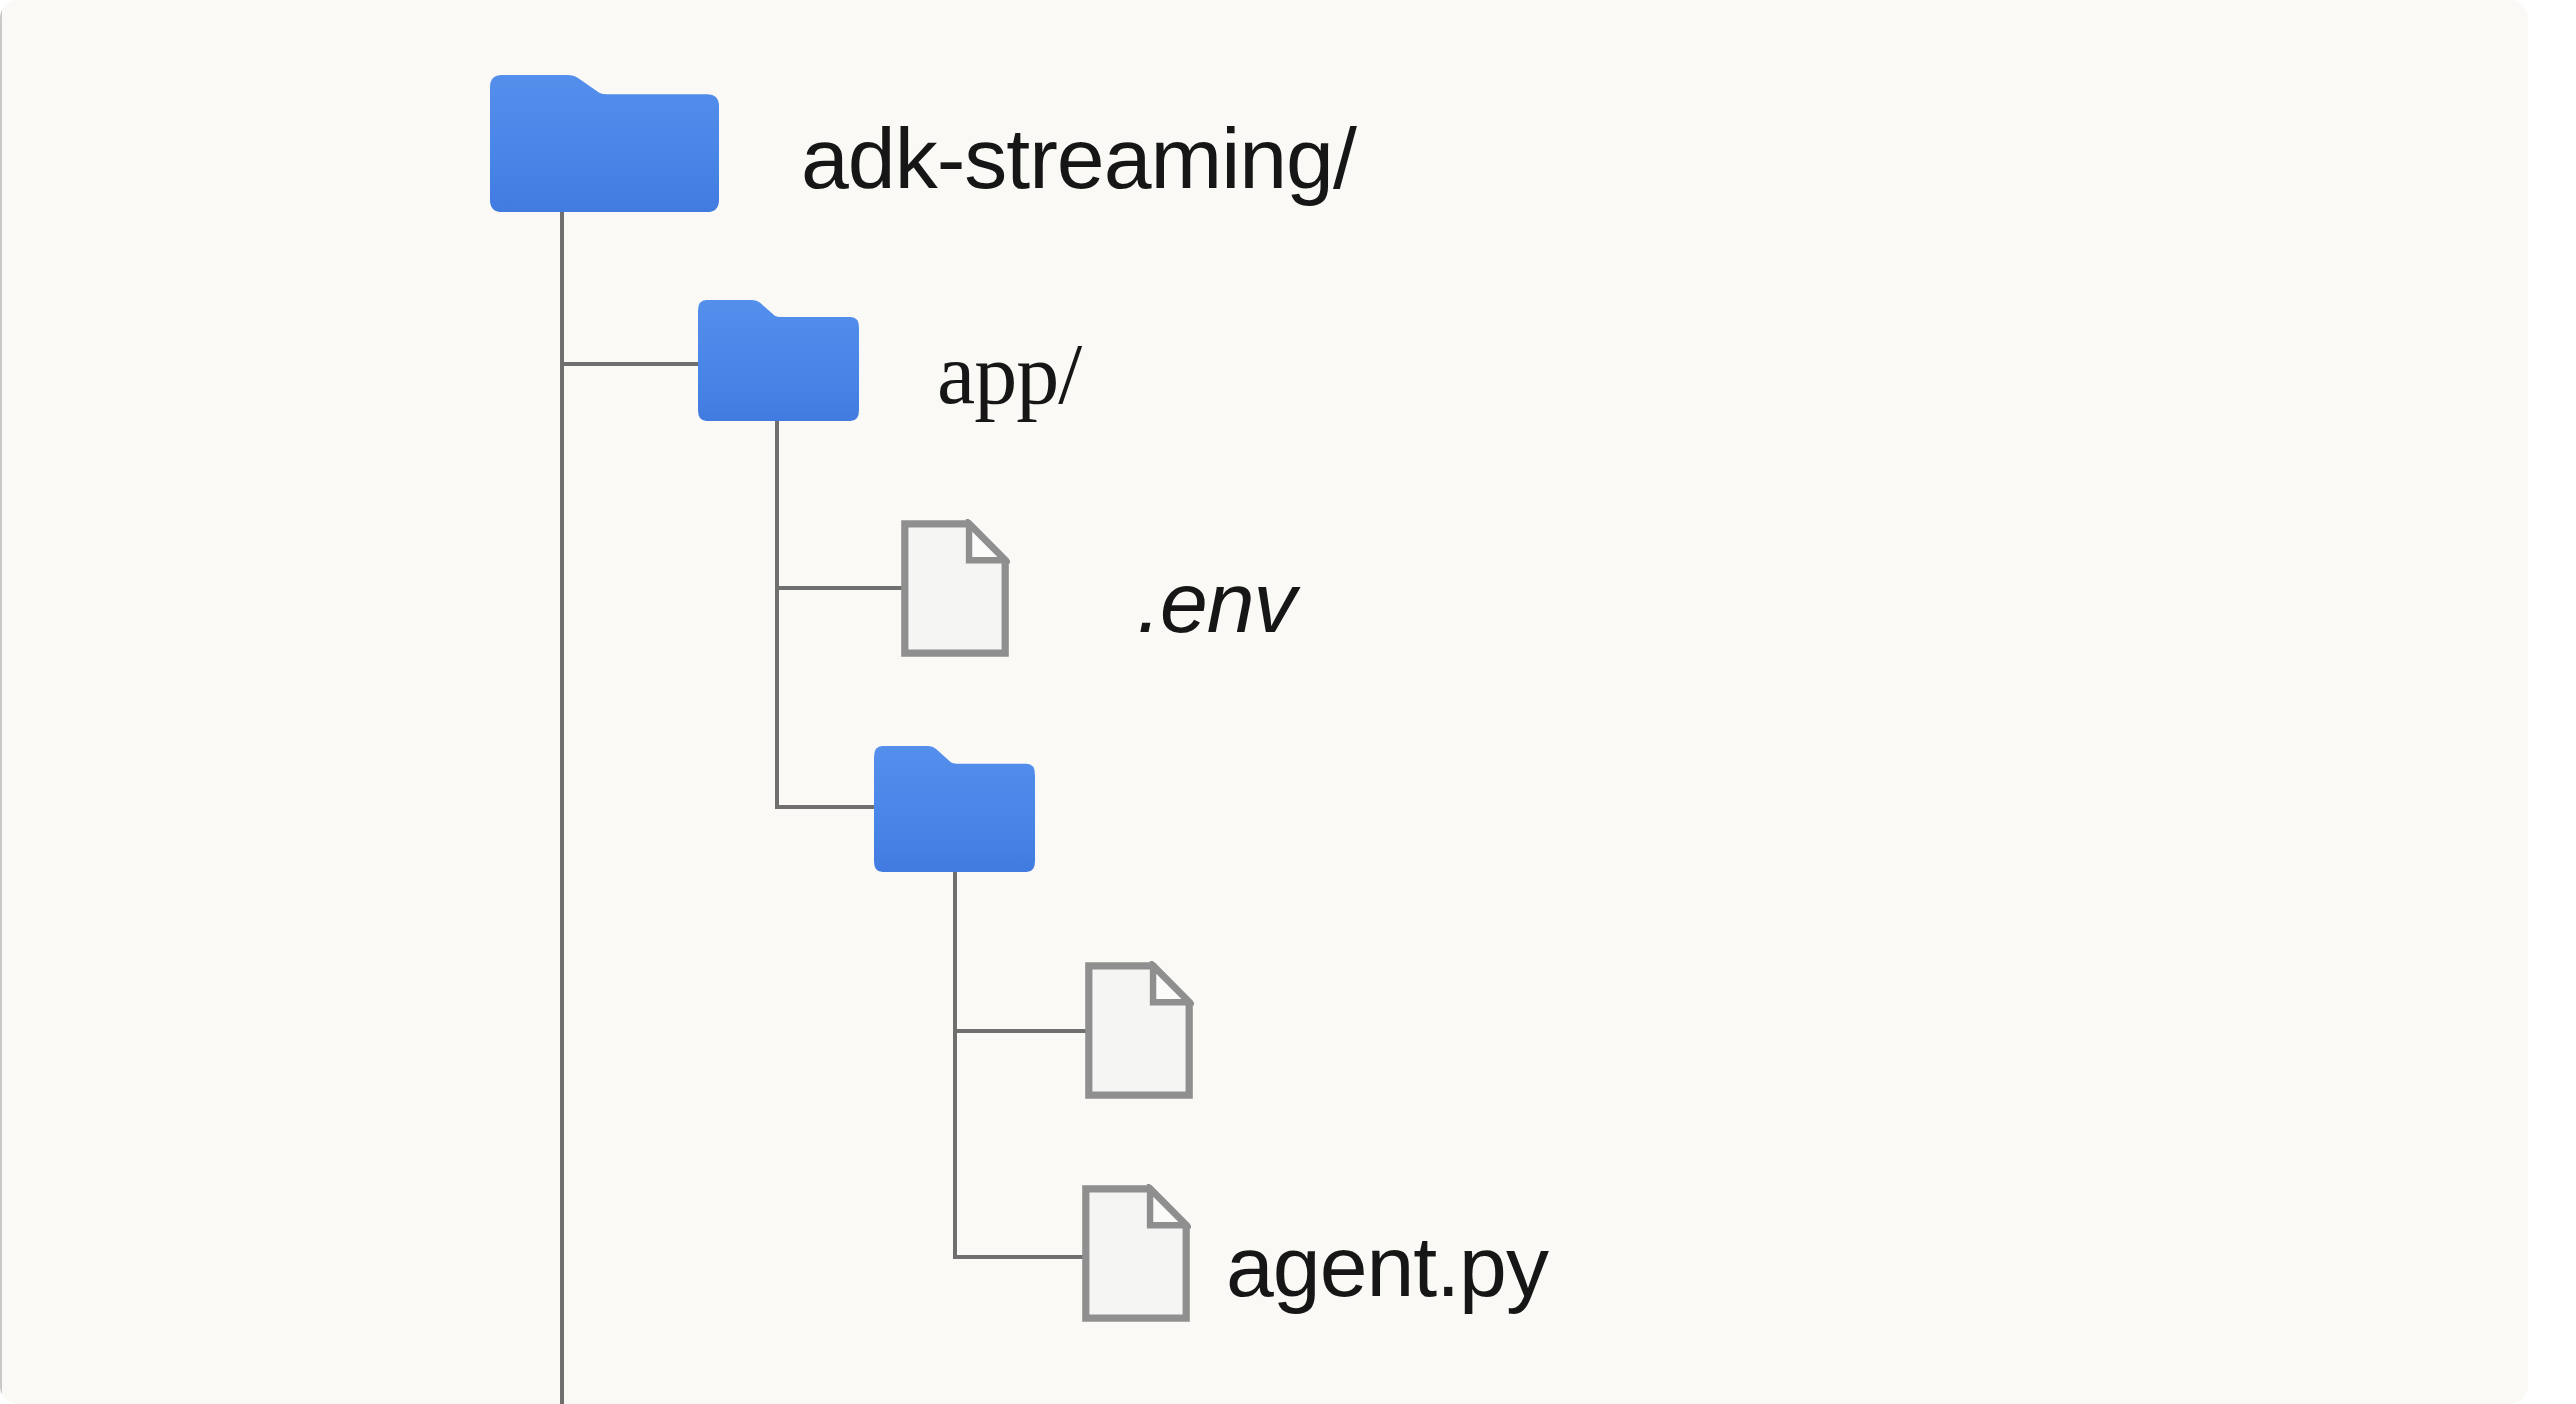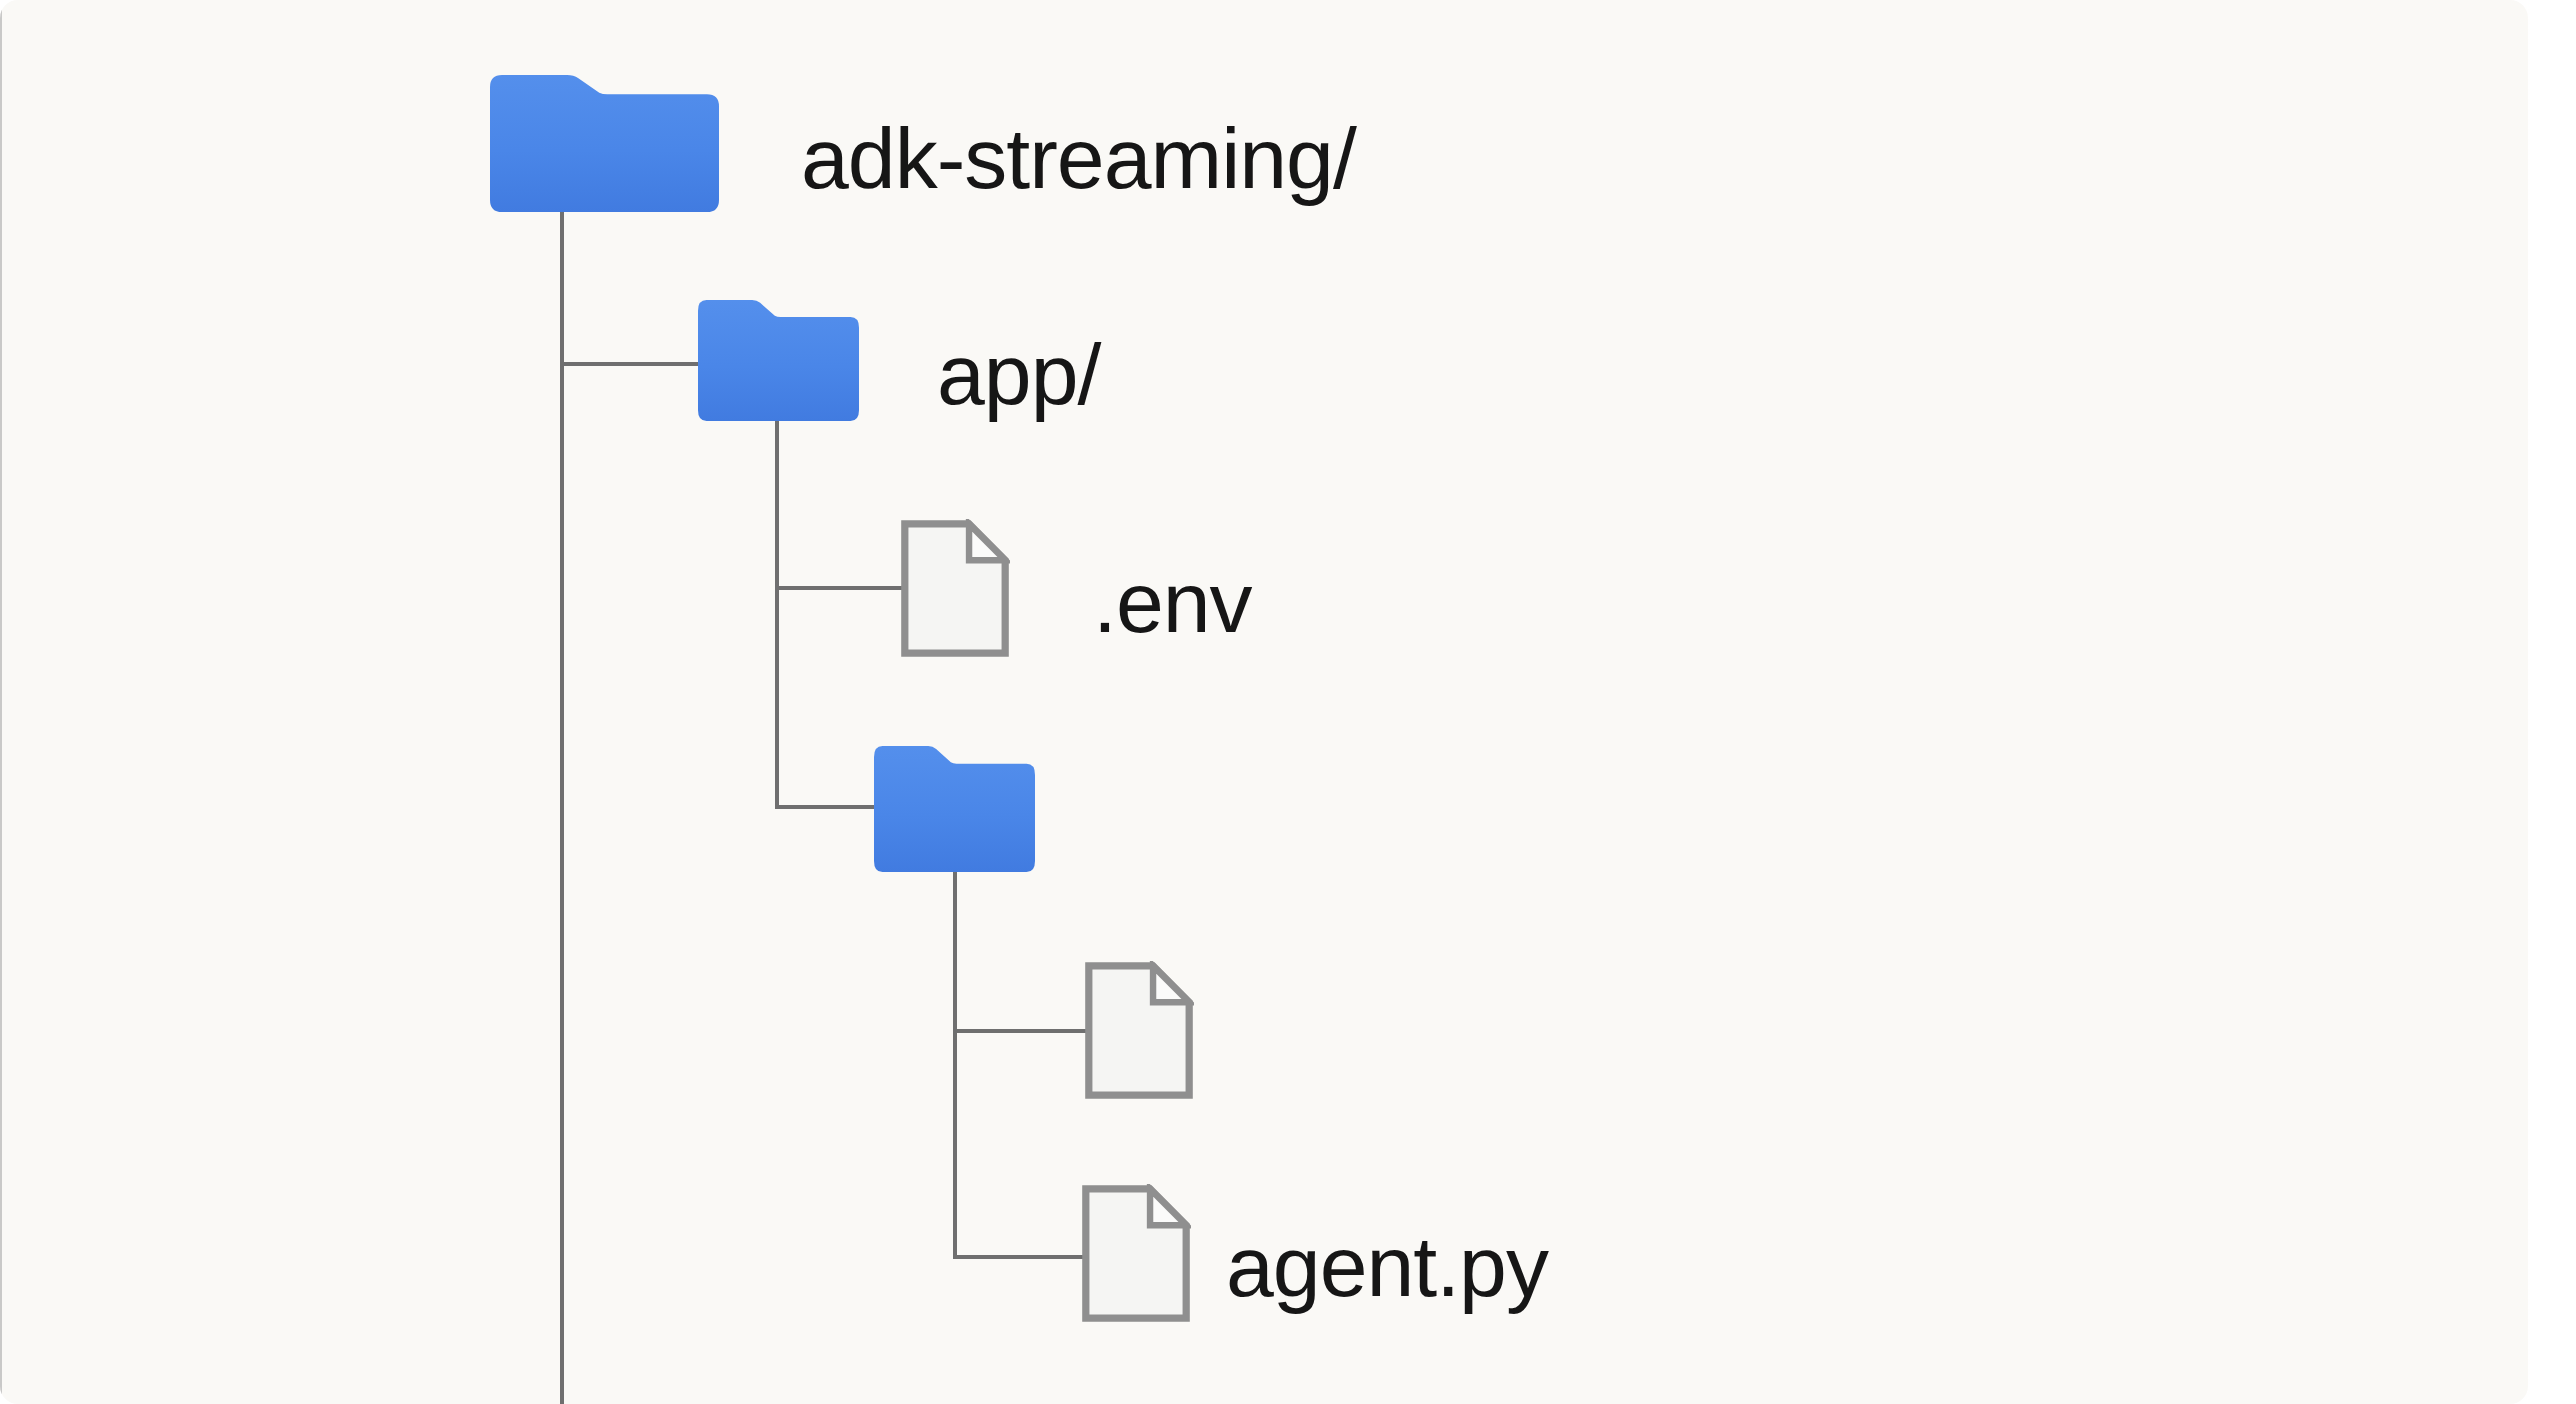--- a/index.html
+++ b/index.html
@@ -89,29 +89,29 @@
         <defs>
           <linearGradient id="fg2" x1="0" y1="0" x2="0" y2="1">
             <stop offset="0" stop-color="#548FEC"></stop>
             <stop offset="0.55" stop-color="#4A86E8"></stop>
             <stop offset="1" stop-color="#417BE0"></stop>
           </linearGradient>
         </defs>
         <path d="M15,0 H96 Q104,0 110,4 L136,22 Q140,24 146,24 H270 Q285,24 285,39 V155 Q285,170 270,170 H15 Q0,170 0,155 V15 Q0,0 15,0 Z" fill="url(#fg2)"></path>
       </svg>
     </span>
-  <div class="node-label" style="left:937px; top:331px;">app/</div>
+  <div class="node-label" style="left:937px; top:331px;font-family:Liberation Serif, serif;">app/</div>
 
   <span class="icon-box" style="left:900px; top:519px; width:110px; height:139px;">
       <svg viewBox="0 0 137 172" preserveAspectRatio="none" xmlns="http://www.w3.org/2000/svg">
         <path d="M6,6 H86 L131,51 V166 H6 Z" fill="#F5F5F3" stroke="#8F8F8F" stroke-width="9" stroke-linejoin="miter"></path>
         <path d="M86,6 V51 H131 Z" fill="#FBFBFA" stroke="#8F8F8F" stroke-width="8" stroke-linejoin="miter"></path>
       </svg>
     </span>
-  <div class="node-label" style="left:1093px; top:559px;">.env</div>
+  <div class="node-label" style="left:1137px; top:559px;font-style:italic;">.env</div>
 
   <span class="icon-box" style="left:874px; top:746px; width:161px; height:126px;">
       <svg viewBox="0 0 285 170" preserveAspectRatio="none" xmlns="http://www.w3.org/2000/svg">
         <defs>
           <linearGradient id="fg3" x1="0" y1="0" x2="0" y2="1">
             <stop offset="0" stop-color="#548FEC"></stop>
             <stop offset="0.55" stop-color="#4A86E8"></stop>
             <stop offset="1" stop-color="#417BE0"></stop>
           </linearGradient>
         </defs>

